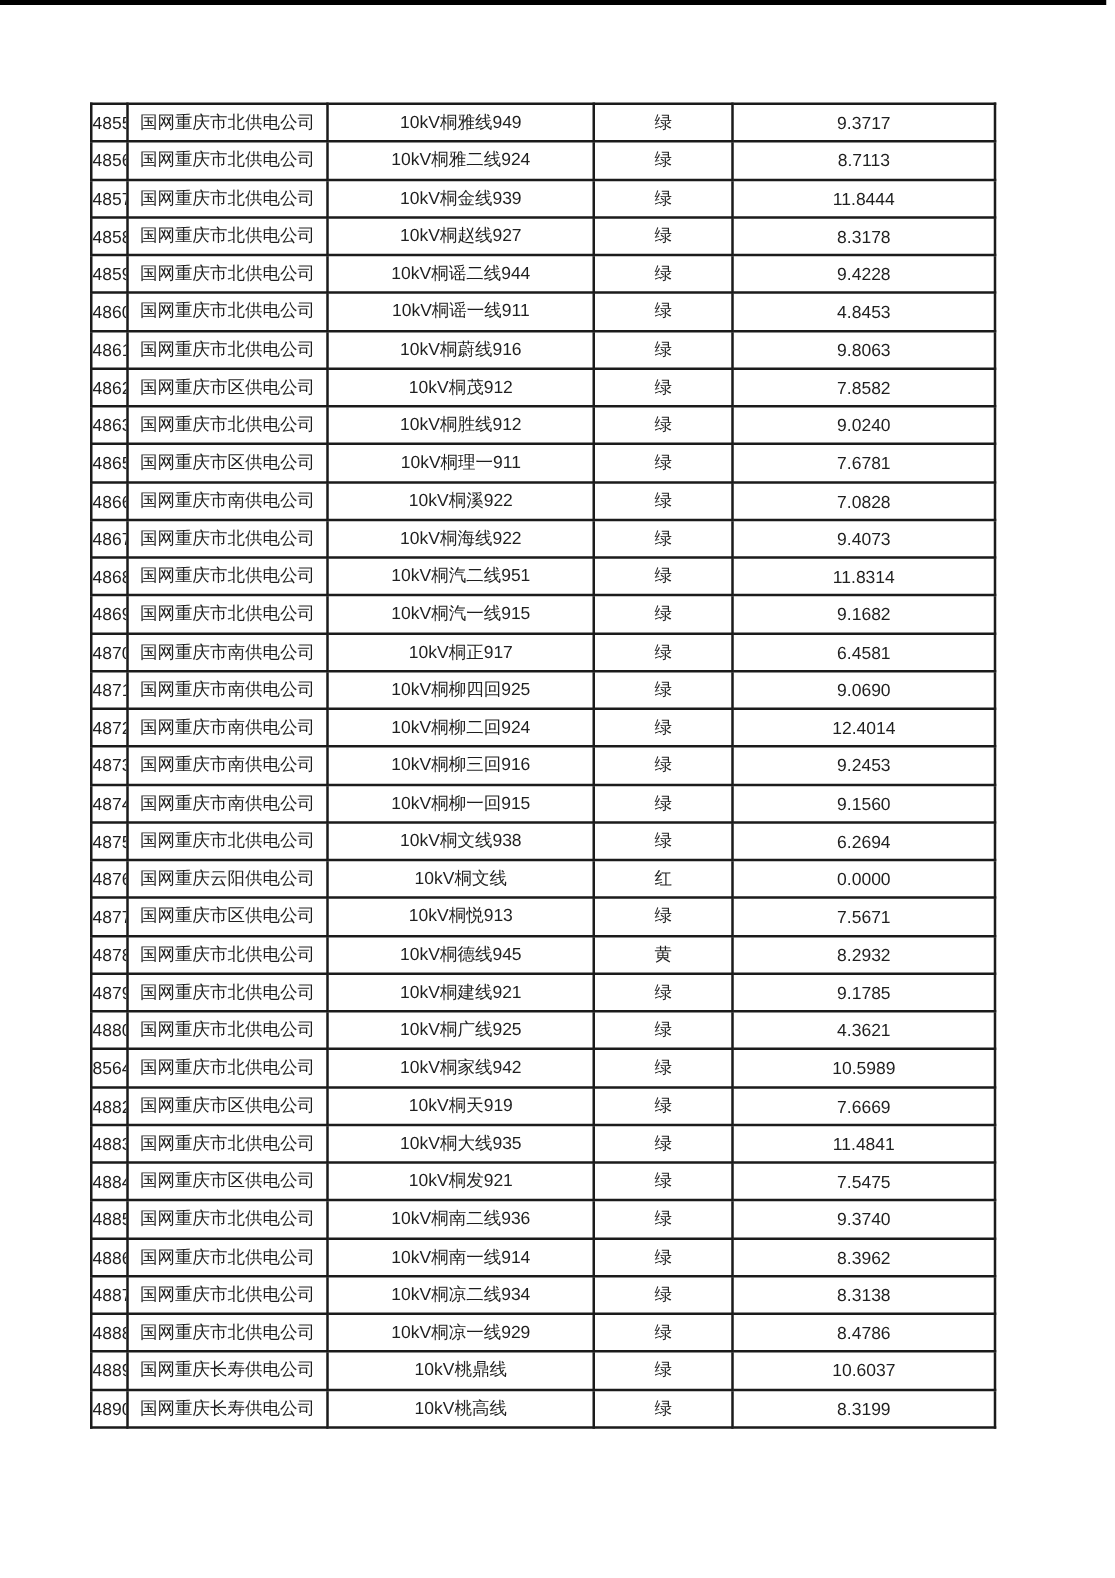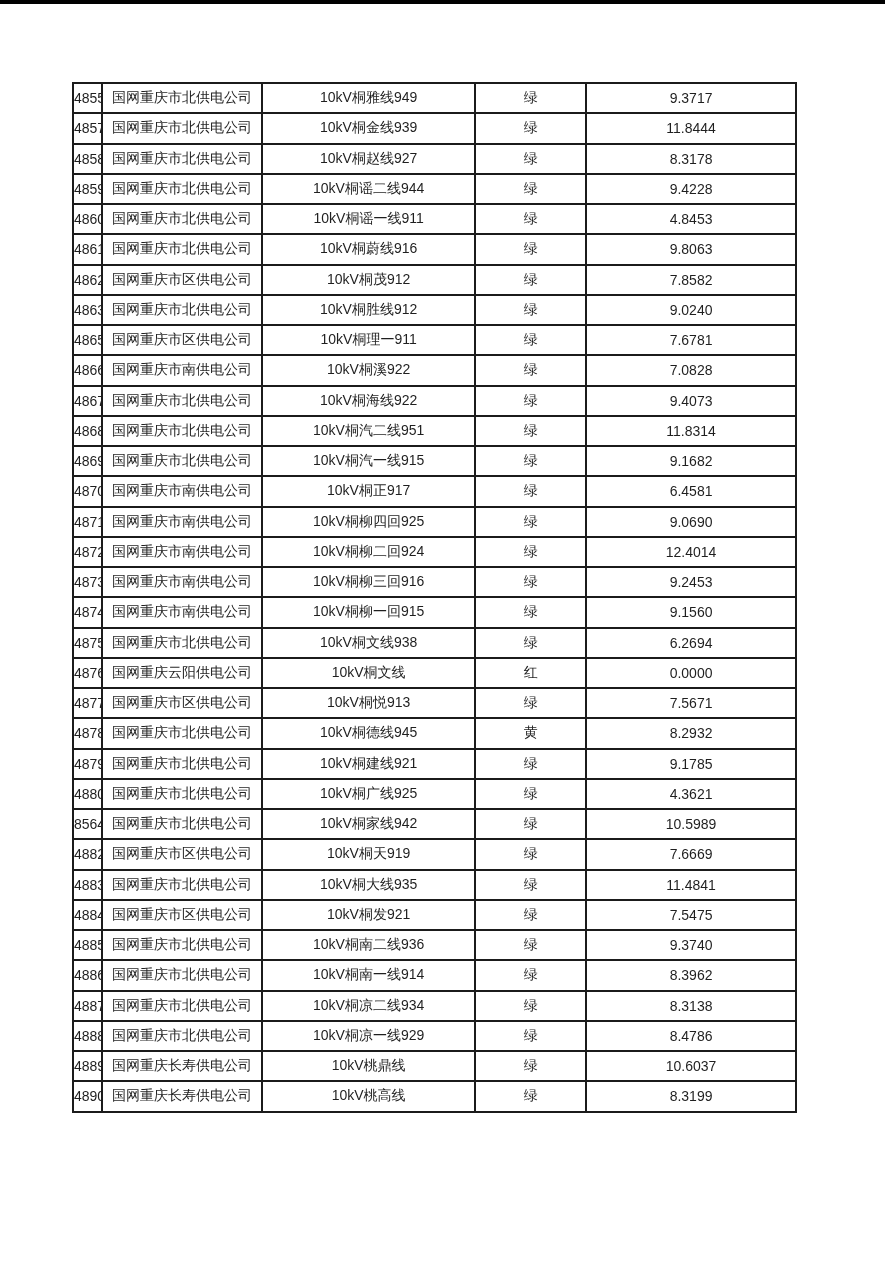--- a/index.html
+++ b/index.html
@@ -66,20 +66,27 @@
     </colgroup>
     <tbody>
         <tr>
           <td class="col-index">4855</td>
           <td class="col-company">国网重庆市北供电公司</td>
           <td class="col-line">10kV桐雅线949</td>
           <td class="col-status">绿</td>
           <td class="col-value">9.3717</td>
         </tr>
         <tr>
+          <td class="col-index">4856</td>
+          <td class="col-company">国网重庆市北供电公司</td>
+          <td class="col-line">10kV桐雅二线924</td>
+          <td class="col-status">绿</td>
+          <td class="col-value">8.7113</td>
+        </tr>
+        <tr>
           <td class="col-index">4857</td>
           <td class="col-company">国网重庆市北供电公司</td>
           <td class="col-line">10kV桐金线939</td>
           <td class="col-status">绿</td>
           <td class="col-value">11.8444</td>
         </tr>
         <tr>
           <td class="col-index">4858</td>
           <td class="col-company">国网重庆市北供电公司</td>
           <td class="col-line">10kV桐赵线927</td>

